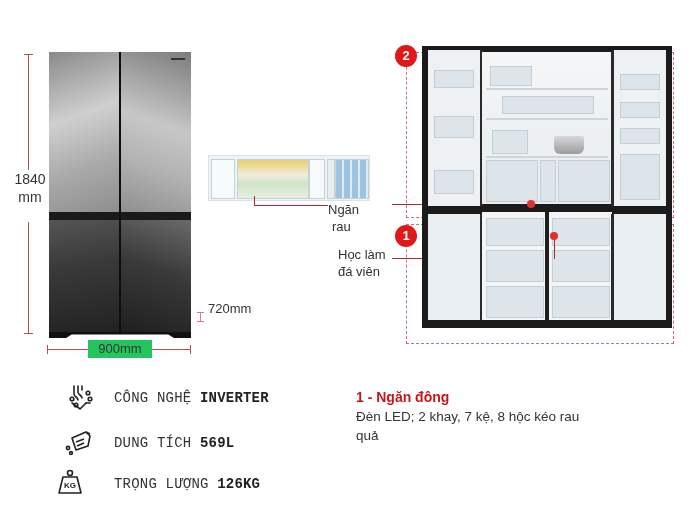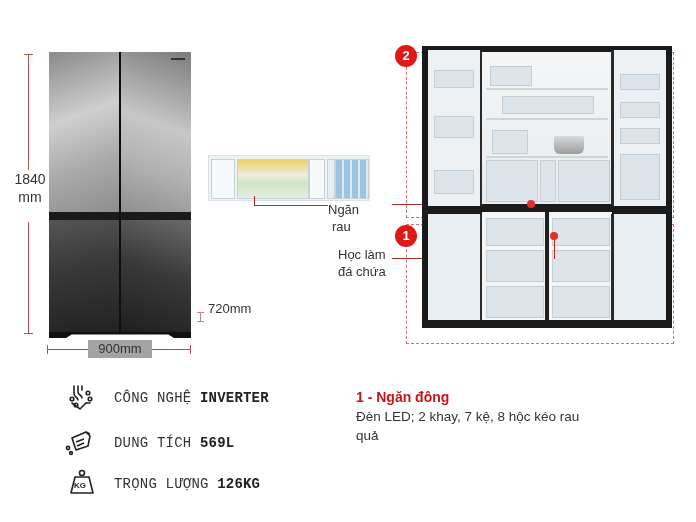--- a/index.html
+++ b/index.html
@@ -19,21 +19,21 @@
   .base { position:absolute; left:0; top:280px; width:142px; height:6px; background:#111; clip-path:polygon(0 0,100% 0,100% 100%,88% 100%,84% 40%,16% 40%,12% 100%,0 100%); }
 
   .dim-v { left:28px; top:54px; width:1px; height:280px; background:#b05050; }
   .dim-v:before, .dim-v:after { content:""; position:absolute; left:-4px; width:9px; height:1px; background:#b05050; }
   .dim-v:before { top:0; } .dim-v:after { bottom:0; }
   .dim-v-mask { left:10px; top:170px; width:40px; height:52px; background:#fff; }
   .dim-label { font-size:13px; color:#333; line-height:18px; text-align:center; }
   .dim-h { left:47px; top:349px; width:144px; height:1px; background:#b05050; }
   .dim-h:before, .dim-h:after { content:""; position:absolute; top:-4px; width:1px; height:9px; background:#b05050; }
   .dim-h:before { left:0; } .dim-h:after { right:0; }
-  .dim-h-mask { left:88px; top:340px; width:64px; height:18px; background:#a3a3a3; }
+  .dim-h-mask { left:88px; top:340px; width:64px; height:18px; background:#22c55e; }
   .dim-small { left:200px; top:312px; width:1px; height:10px; background:#d08080; }
   .dim-small:before, .dim-small:after { content:""; position:absolute; left:-3px; width:7px; height:1px; background:#d08080; }
   .dim-small:before { top:0; } .dim-small:after { bottom:0; }
 
   
   .strip { left:208px; top:155px; width:160px; height:44px; background:#eef3f5; border:1px solid #d9e2e6; }
   .strip .cell { position:absolute; top:3px; height:38px; border:1px solid #c8d2d6; background:#f7fafb; }
   .strip .c1 { left:2px; width:22px; }
   .strip .c2 { left:28px; width:70px; background:linear-gradient(#e9d06a 0%,#f0ede0 40%,#cfe4c6 60%,#e5efe0 100%); }
   .strip .c3 { left:100px; width:14px; }
@@ -111,21 +111,21 @@
 </div>
 <div class="abs callout-line" style="left:254px;top:196px;width:1px;height:10px;"></div>
 <div class="abs callout-line" style="left:254px;top:205px;width:74px;height:1px;"></div>
 
 <div class="abs lbl" style="left:328px;top:201px;">
   <div>Ngăn</div>
   <div style="padding-left:4px;">rau</div>
 </div>
 <div class="abs lbl" style="left:338px;top:246px;">
   <div>Học làm</div>
-  <div>đá chứa</div>
+  <div>đá viên</div>
 </div>
 <div class="abs callout-line" style="left:392px;top:204px;width:140px;height:1px;"></div>
 <div class="abs callout-line" style="left:392px;top:258px;width:162px;height:1px;"></div>
 
 <div class="abs zone" style="left:406px;top:52px;width:266px;height:164px;"></div>
 <div class="abs zone" style="left:406px;top:224px;width:266px;height:118px;"></div>
 
 <div class="abs ofridge">
   <div class="frame"></div>
   <div class="ldoor-top">
@@ -191,21 +191,21 @@
     <path d="M8 10l14-6 4 4-2 10-12 4z"></path>
       <path d="M22 4l4 2"></path>
       <path d="M12 14l8-3"></path>
       <path d="M13 18l7-3"></path>
     <circle cx="4" cy="20" r="1.6"></circle>
       <circle cx="7" cy="25" r="1.4"></circle>
   </svg>
 </div>
 <div class="abs spec-text" style="left:114px;top:435px;"><span>DUNG TÍCH </span><b>569L</b></div>
 
-<div class="abs" style="left:66px;top:468px;width:30px;height:30px;text-align:right;">
+<div class="abs" style="left:56px;top:468px;width:30px;height:30px;">
   <svg class="spec-icon" viewBox="0 0 28 28" fill="none" stroke="#222" stroke-width="1.6" stroke-linejoin="round">
     <circle cx="14" cy="5" r="2.5"></circle>
       <path d="M7 9h14l4 16H3z"></path>
   </svg>
   <span class="abs" style="left:8px;top:13px;font-size:8px;font-weight:bold;color:#222;">KG</span>
 </div>
 <div class="abs spec-text" style="left:114px;top:476px;"><span>TRỌNG LƯỢNG </span><b>126KG</b></div>
 
 <div class="abs desc" style="left:356px;top:388px;width:230px;">
   <div class="head">1 - Ngăn đông</div>

